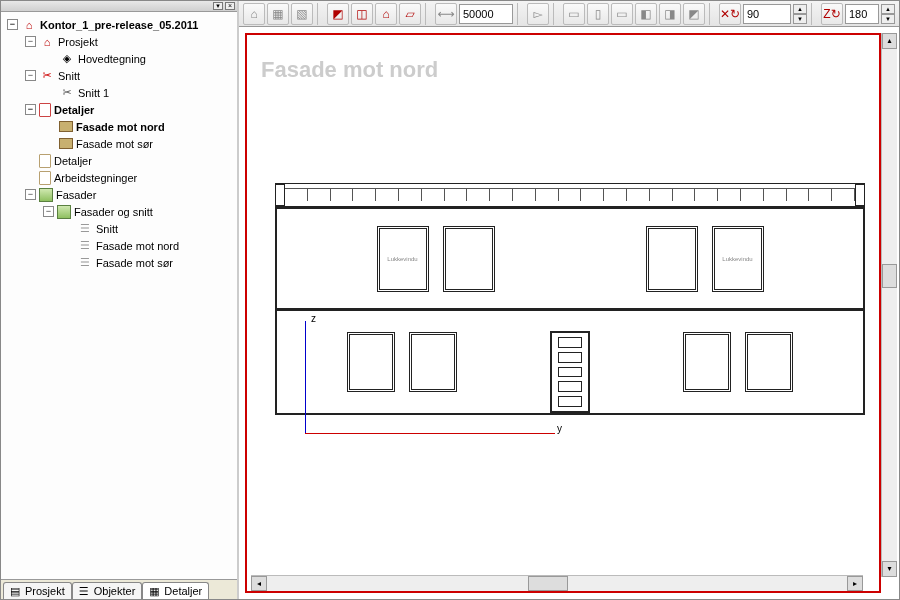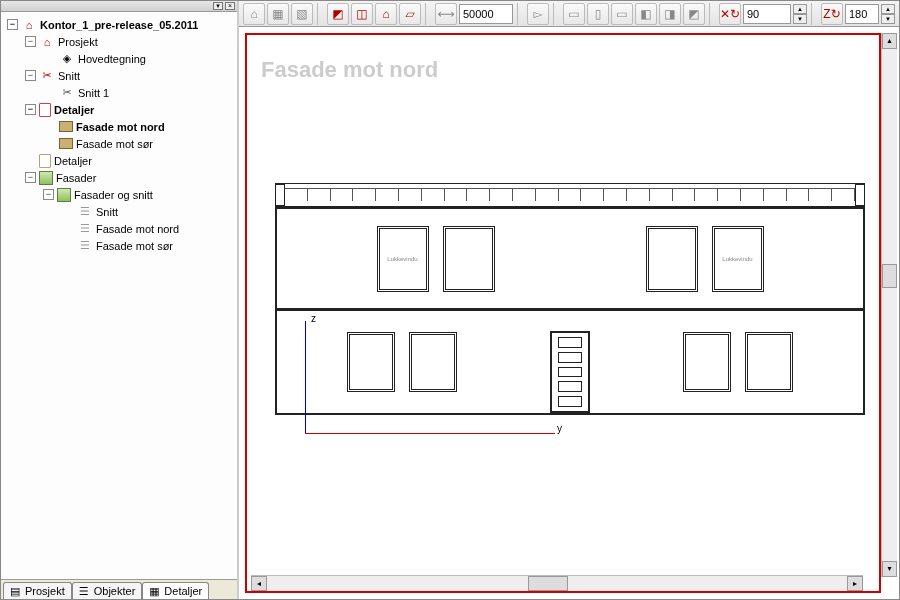--- a/index.html
+++ b/index.html
@@ -120,20 +120,25 @@
       <span class="spacer" style="width:56px"></span>
       <span class="ico building"></span>
       <span>Fasade mot sør</span>
     </div>
     <div class="tree-row">
       <span class="spacer" style="width:36px"></span>
       <span class="ico folder"></span>
       <span>Detaljer</span>
     </div>
     <div class="tree-row">
+      <span class="spacer" style="width:36px"></span>
+      <span class="ico folder"></span>
+      <span>Arbeidstegninger</span>
+    </div>
+    <div class="tree-row">
       <span class="spacer" style="width:22px"></span>
       <span class="expander">−</span>
       <span class="ico page"></span>
       <span>Fasader</span>
     </div>
     <div class="tree-row">
       <span class="spacer" style="width:40px"></span>
       <span class="expander">−</span>
       <span class="ico page"></span>
       <span>Fasader og snitt</span>

